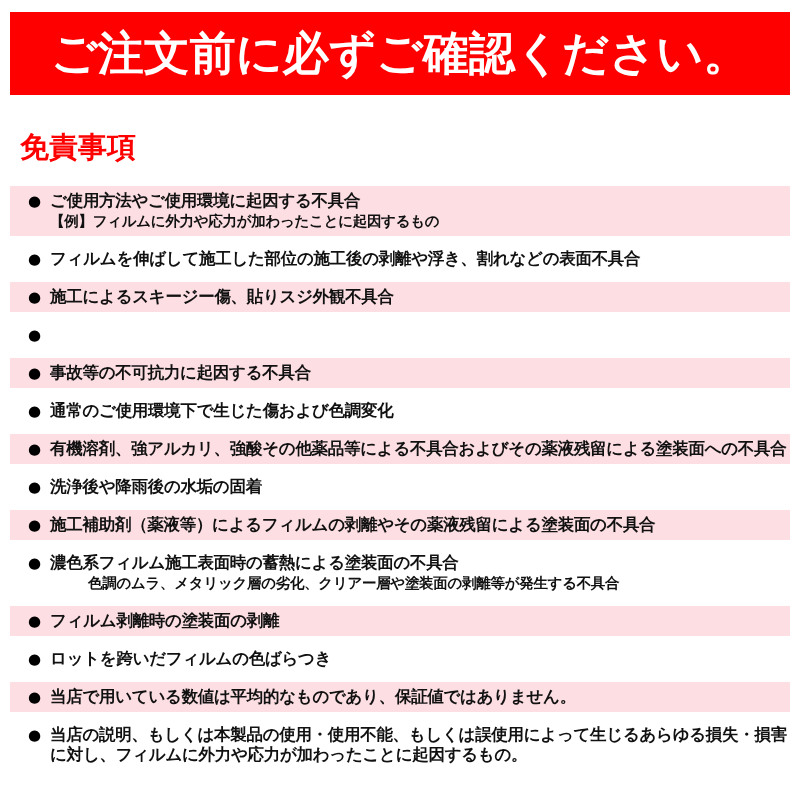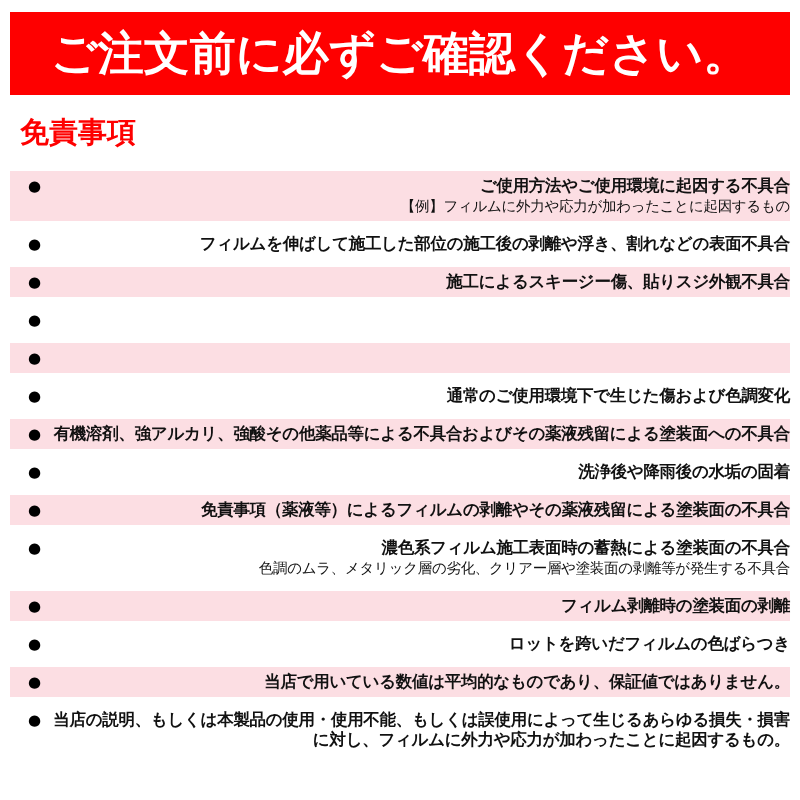--- a/index.html
+++ b/index.html
@@ -36,47 +36,47 @@
     font-weight: bold;
     font-size: 46px;
     white-space: nowrap;
     letter-spacing: 0;
   }
   .heading {
     color: var(--red);
     font-size: 29px;
     line-height: 32px;
     font-weight: bold;
-    margin: 21px 0 23px 10px;
+    margin: 36px 0 23px 10px;
   }
   .items { width: 780px; }
   .item {
     display: flex;
     align-items: flex-start;
     padding: 5px 0;
     margin-bottom: 8px;
   }
   .item.pink { background: var(--pink); }
   .bullet {
     flex: 0 0 auto;
     font-size: 15px;
     line-height: 20px;
     margin: 0 9px 0 18px;
     color: #000;
   }
-  .content { flex: 1 1 auto; min-width: 0; text-align: right; }
+  .content { flex: 1 1 auto; min-width: 0; }
   .main-line {
     font-weight: bold;
     font-size: 16.5px;
     line-height: 20px;
     letter-spacing: -0.3px;
     white-space: nowrap;
   }
   .example-line {
-    font-weight: normal;
+    font-weight: bold;
     font-size: 14.5px;
     line-height: 19px;
     margin-top: 1px;
     letter-spacing: -0.3px;
     white-space: nowrap;
   }
   .example-line.cont { padding-left: 38px; }
 </style>
 </head>
 <body>
@@ -108,20 +108,23 @@
           <div class="main-line">施工によるスキージー傷、貼りスジ外観不具合</div>
         </div>
   </div>
 
   <div class="item">
     <span class="bullet">●</span>
   </div>
 
   <div class="item pink">
     <span class="bullet">●</span>
+    <div class="content">
+          <div class="main-line">事故等の不可抗力に起因する不具合</div>
+        </div>
   </div>
 
   <div class="item">
     <span class="bullet">●</span>
     <div class="content">
           <div class="main-line">通常のご使用環境下で生じた傷および色調変化</div>
         </div>
   </div>
 
   <div class="item pink">
@@ -134,21 +137,21 @@
   <div class="item">
     <span class="bullet">●</span>
     <div class="content">
           <div class="main-line">洗浄後や降雨後の水垢の固着</div>
         </div>
   </div>
 
   <div class="item pink">
     <span class="bullet">●</span>
     <div class="content">
-          <div class="main-line">免責事項（薬液等）によるフィルムの剥離やその薬液残留による塗装面の不具合</div>
+          <div class="main-line">施工補助剤（薬液等）によるフィルムの剥離やその薬液残留による塗装面の不具合</div>
         </div>
   </div>
 
   <div class="item">
     <span class="bullet">●</span>
     <div class="content">
           <div class="main-line">濃色系フィルム施工表面時の蓄熱による塗装面の不具合</div>
           <div class="example-line cont">色調のムラ、メタリック層の劣化、クリアー層や塗装面の剥離等が発生する不具合</div>
         </div>
   </div>

